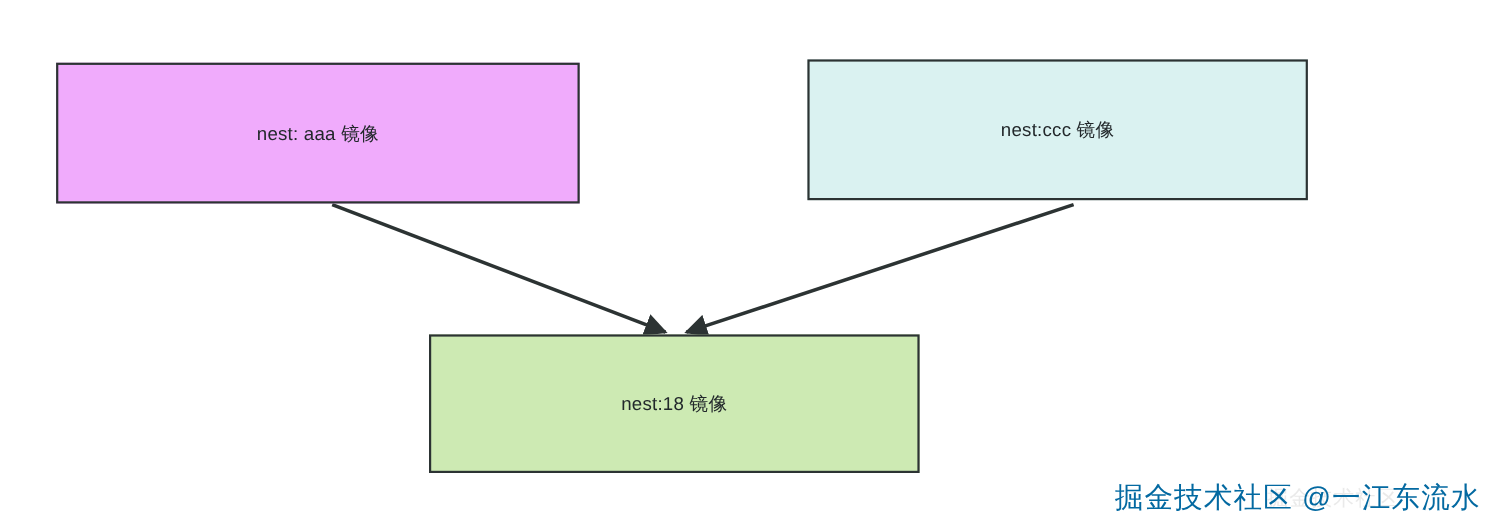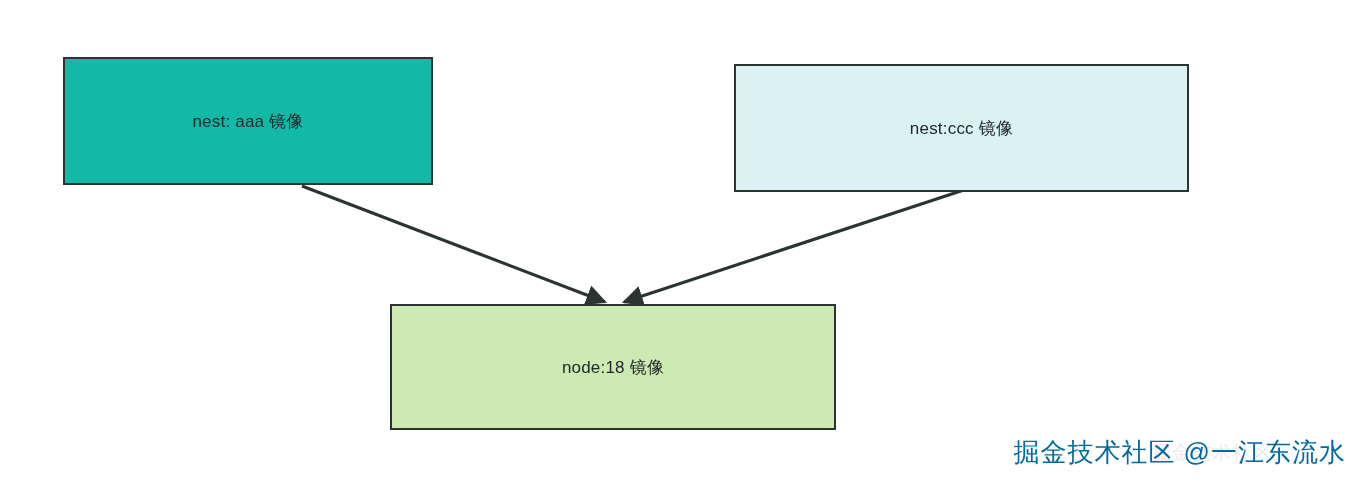--- a/index.html
+++ b/index.html
@@ -28,29 +28,29 @@
   }
   .node-label {
     font-size: 17px;
     font-weight: 500;
     color: #22282b;
     letter-spacing: 0.2px;
     white-space: nowrap;
     user-select: none;
   }
   #box-nest-aaa {
-    left: 63px;
+    left: 51px;
     top: 57px;
-    width: 370px;
+    width: 476px;
     height: 128px;
-    background: #14b8a6;
+    background: #f0abfc;
   }
   #box-nest-ccc {
     left: 734px;
-    top: 64px;
+    top: 54px;
     width: 455px;
     height: 128px;
     background: #daf2f1;
   }
   #box-node18 {
     left: 390px;
     top: 304px;
     width: 446px;
     height: 126px;
     background: #cdeab3;
@@ -107,20 +107,20 @@
 
   <div class="node-box" id="box-nest-aaa">
     <span class="node-label">nest: aaa 镜像</span>
   </div>
 
   <div class="node-box" id="box-nest-ccc">
     <span class="node-label">nest:ccc 镜像</span>
   </div>
 
   <div class="node-box" id="box-node18">
-    <span class="node-label">node:18 镜像</span>
+    <span class="node-label">nest:18 镜像</span>
   </div>
 
   <div id="watermark-ghost">掘金技术社区</div>
 
   <div id="watermark">掘金技术社区 @一江东流水</div>
 
 </div>
 
 </body></html>

